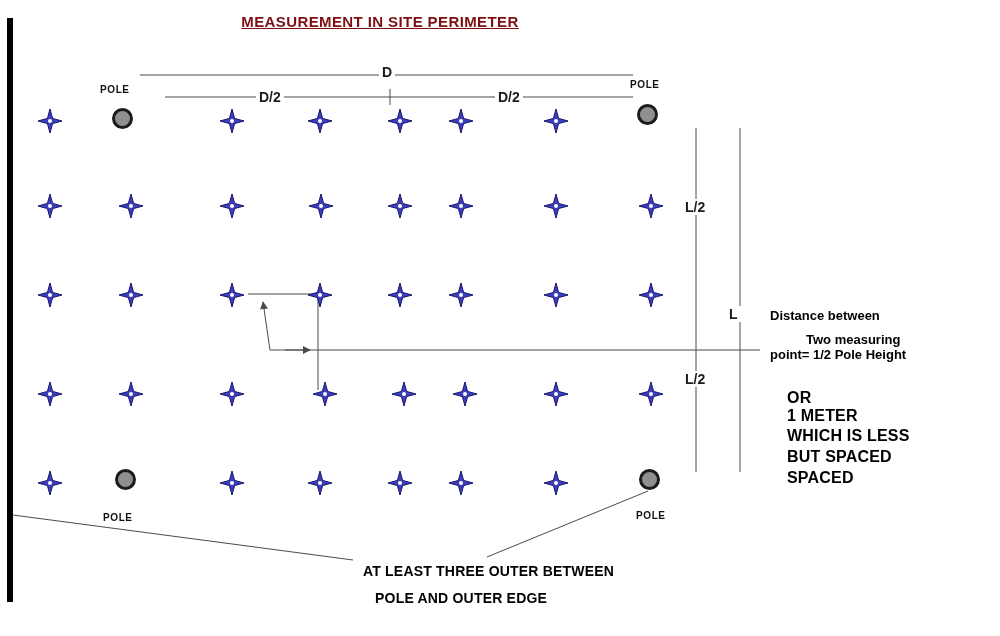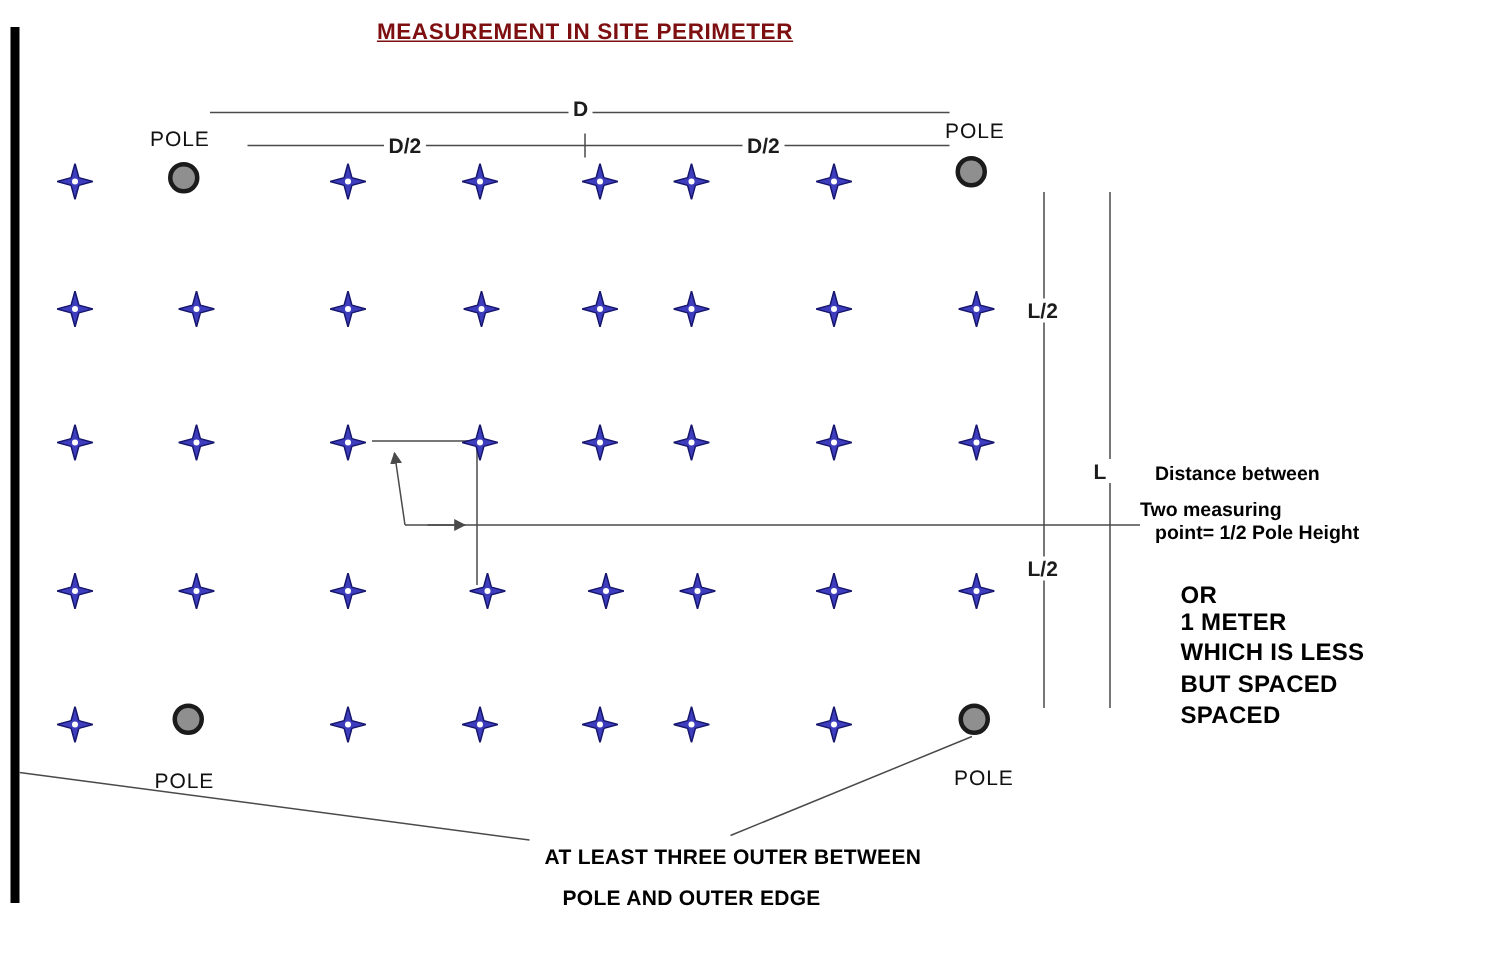--- a/index.html
+++ b/index.html
@@ -2,21 +2,21 @@
 <html style="--title: #7d0f11; --star-fill: #3d3dbe; --star-outline: #16166e; --pole-fill: #8f8f8f; --pole-outline: #1b1b1b; --line: #4a4a4a;"><head>
 <meta charset="utf-8">
 <style>
   * { box-sizing: border-box; }
   html,body { margin:0; padding:0; background:#ffffff; }
   body { font-family:"Liberation Sans", sans-serif; }
   #canvas { position:relative; width:1000px; height:636px; background:#fff; overflow:hidden; }
   .abs { position:absolute; white-space:nowrap; }
   .title { font-weight:bold; font-size:15px; color:var(--title,#7d0f11); text-decoration:underline; letter-spacing:0.4px; }
   .dim { font-weight:bold; font-size:14px; color:#1c1c1c; background:#fff; padding:0 3px; }
-  .pole-label { font-weight:normal; font-size:14px; color:#111; letter-spacing:0.6px; }
+  .pole-label { font-weight:bold; font-size:10px; color:#111; letter-spacing:0.6px; }
   .pole { position:absolute; width:21px; height:21px; border-radius:50%;
           background:var(--pole-fill,#8f8f8f); border:3px solid var(--pole-outline,#1b1b1b); }
   .star { position:absolute; width:24px; height:24px; }
   .note-big { font-weight:bold; font-size:13px; color:#000; }
   .note-small { font-weight:bold; font-size:16px; color:#000; letter-spacing:0.2px; }
   .footer { font-weight:bold; font-size:14px; color:#000; letter-spacing:0.2px; }
   svg.overlay { position:absolute; left:0; top:0; }
 </style>
 </head>
 <body>
@@ -49,36 +49,36 @@
     <line x1="248" y1="294" x2="318" y2="294" stroke="#4a4a4a" stroke-width="1"></line>
     <line x1="318" y1="294" x2="318" y2="390" stroke="#4a4a4a" stroke-width="1"></line>
     <line x1="270" y1="350" x2="760" y2="350" stroke="#4a4a4a" stroke-width="1"></line>
     <line x1="270" y1="350" x2="263" y2="302" stroke="#4a4a4a" stroke-width="1" marker-end="url(#arrow)"></line>
     <line x1="285" y1="350" x2="310" y2="350" stroke="#4a4a4a" stroke-width="1" marker-end="url(#arrow)"></line>
 
     <line x1="13" y1="515" x2="353" y2="560" stroke="#4a4a4a" stroke-width="1"></line>
     <line x1="648" y1="491" x2="487" y2="557" stroke="#4a4a4a" stroke-width="1"></line>
   </svg>
 
-  <div class="abs title" style="left:390px; top:13px; transform:translateX(-50%);">MEASUREMENT IN SITE PERIMETER</div>
+  <div class="abs title" style="left:380px; top:13px; transform:translateX(-50%);">MEASUREMENT IN SITE PERIMETER</div>
 
   <div class="abs dim" style="left:379px; top:64px;">D</div>
   <div class="abs dim" style="left:256px; top:89px;">D/2</div>
   <div class="abs dim" style="left:495px; top:89px;">D/2</div>
   <div class="abs dim" style="left:682px; top:199px;">L/2</div>
   <div class="abs dim" style="left:682px; top:371px;">L/2</div>
   <div class="abs dim" style="left:726px; top:306px;">L</div>
 
   <div class="abs pole-label" style="left:100px; top:84px;">POLE</div>
   <div class="abs pole-label" style="left:630px; top:79px;">POLE</div>
   <div class="abs pole-label" style="left:103px; top:512px;">POLE</div>
   <div class="abs pole-label" style="left:636px; top:510px;">POLE</div>
 
   <div class="abs note-big" style="left:770px; top:308px;">Distance between</div>
-  <div class="abs note-big" style="left:760px; top:332px;">Two measuring</div>
+  <div class="abs note-big" style="left:806px; top:332px;">Two measuring</div>
   <div class="abs note-big" style="left:770px; top:347px;">point= 1/2 Pole Height</div>
   <div class="abs note-small" style="left:787px; top:389px;">OR</div>
   <div class="abs note-small" style="left:787px; top:407px;">1 METER</div>
   <div class="abs note-small" style="left:787px; top:427px;">WHICH IS LESS</div>
   <div class="abs note-small" style="left:787px; top:448px;">BUT SPACED</div>
   <div class="abs note-small" style="left:787px; top:469px;">SPACED</div>
 
   <div class="abs footer" style="left:363px; top:563px;">AT LEAST THREE OUTER BETWEEN</div>
   <div class="abs footer" style="left:363px; top:590px;padding-left:12px;">POLE AND OUTER EDGE</div>
 

